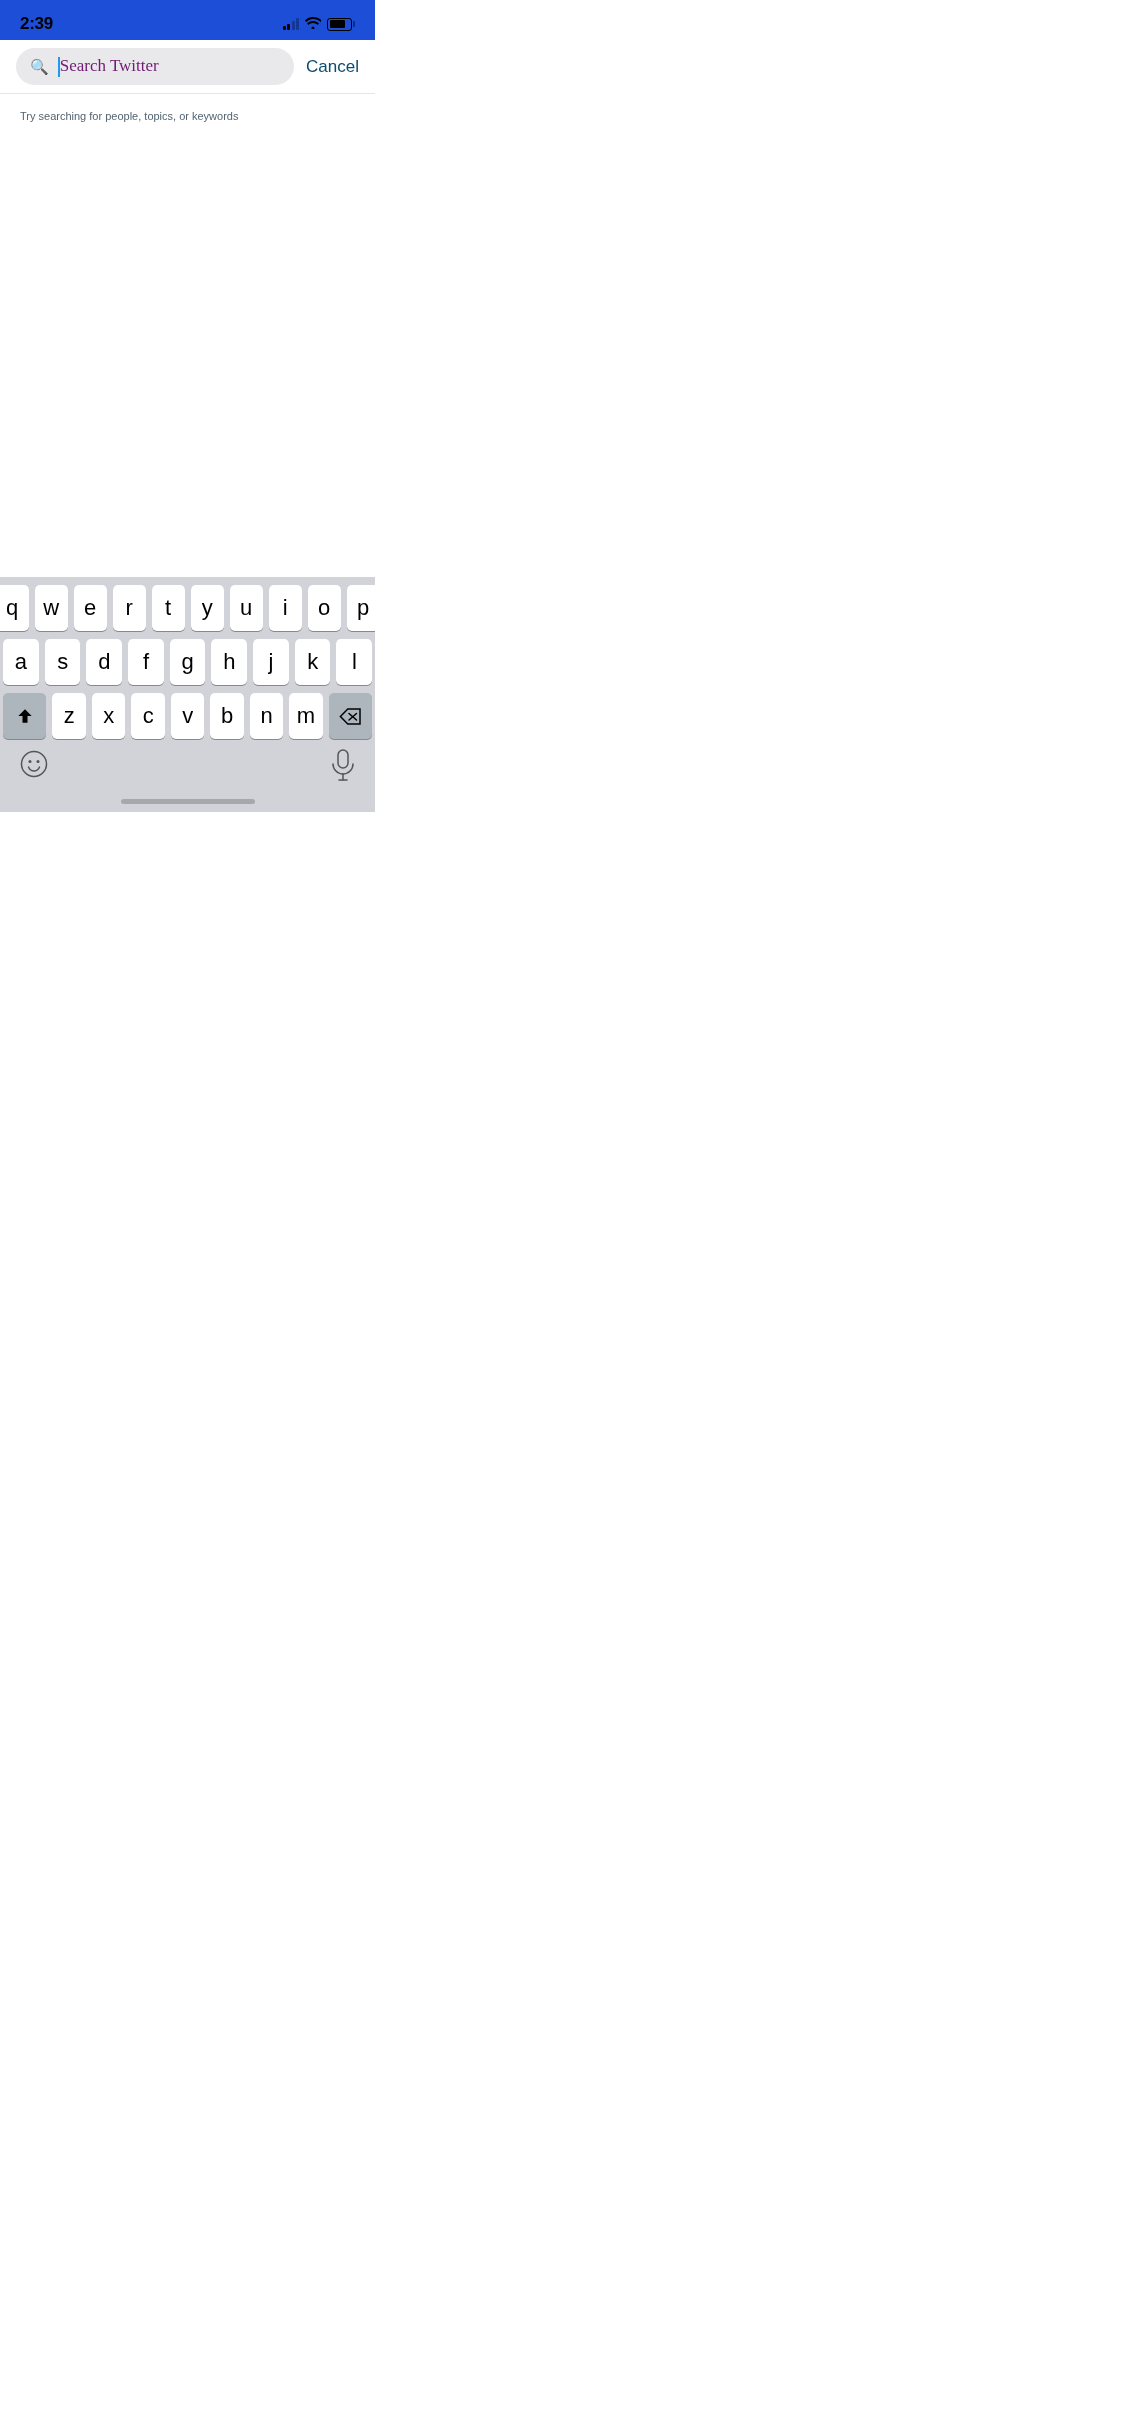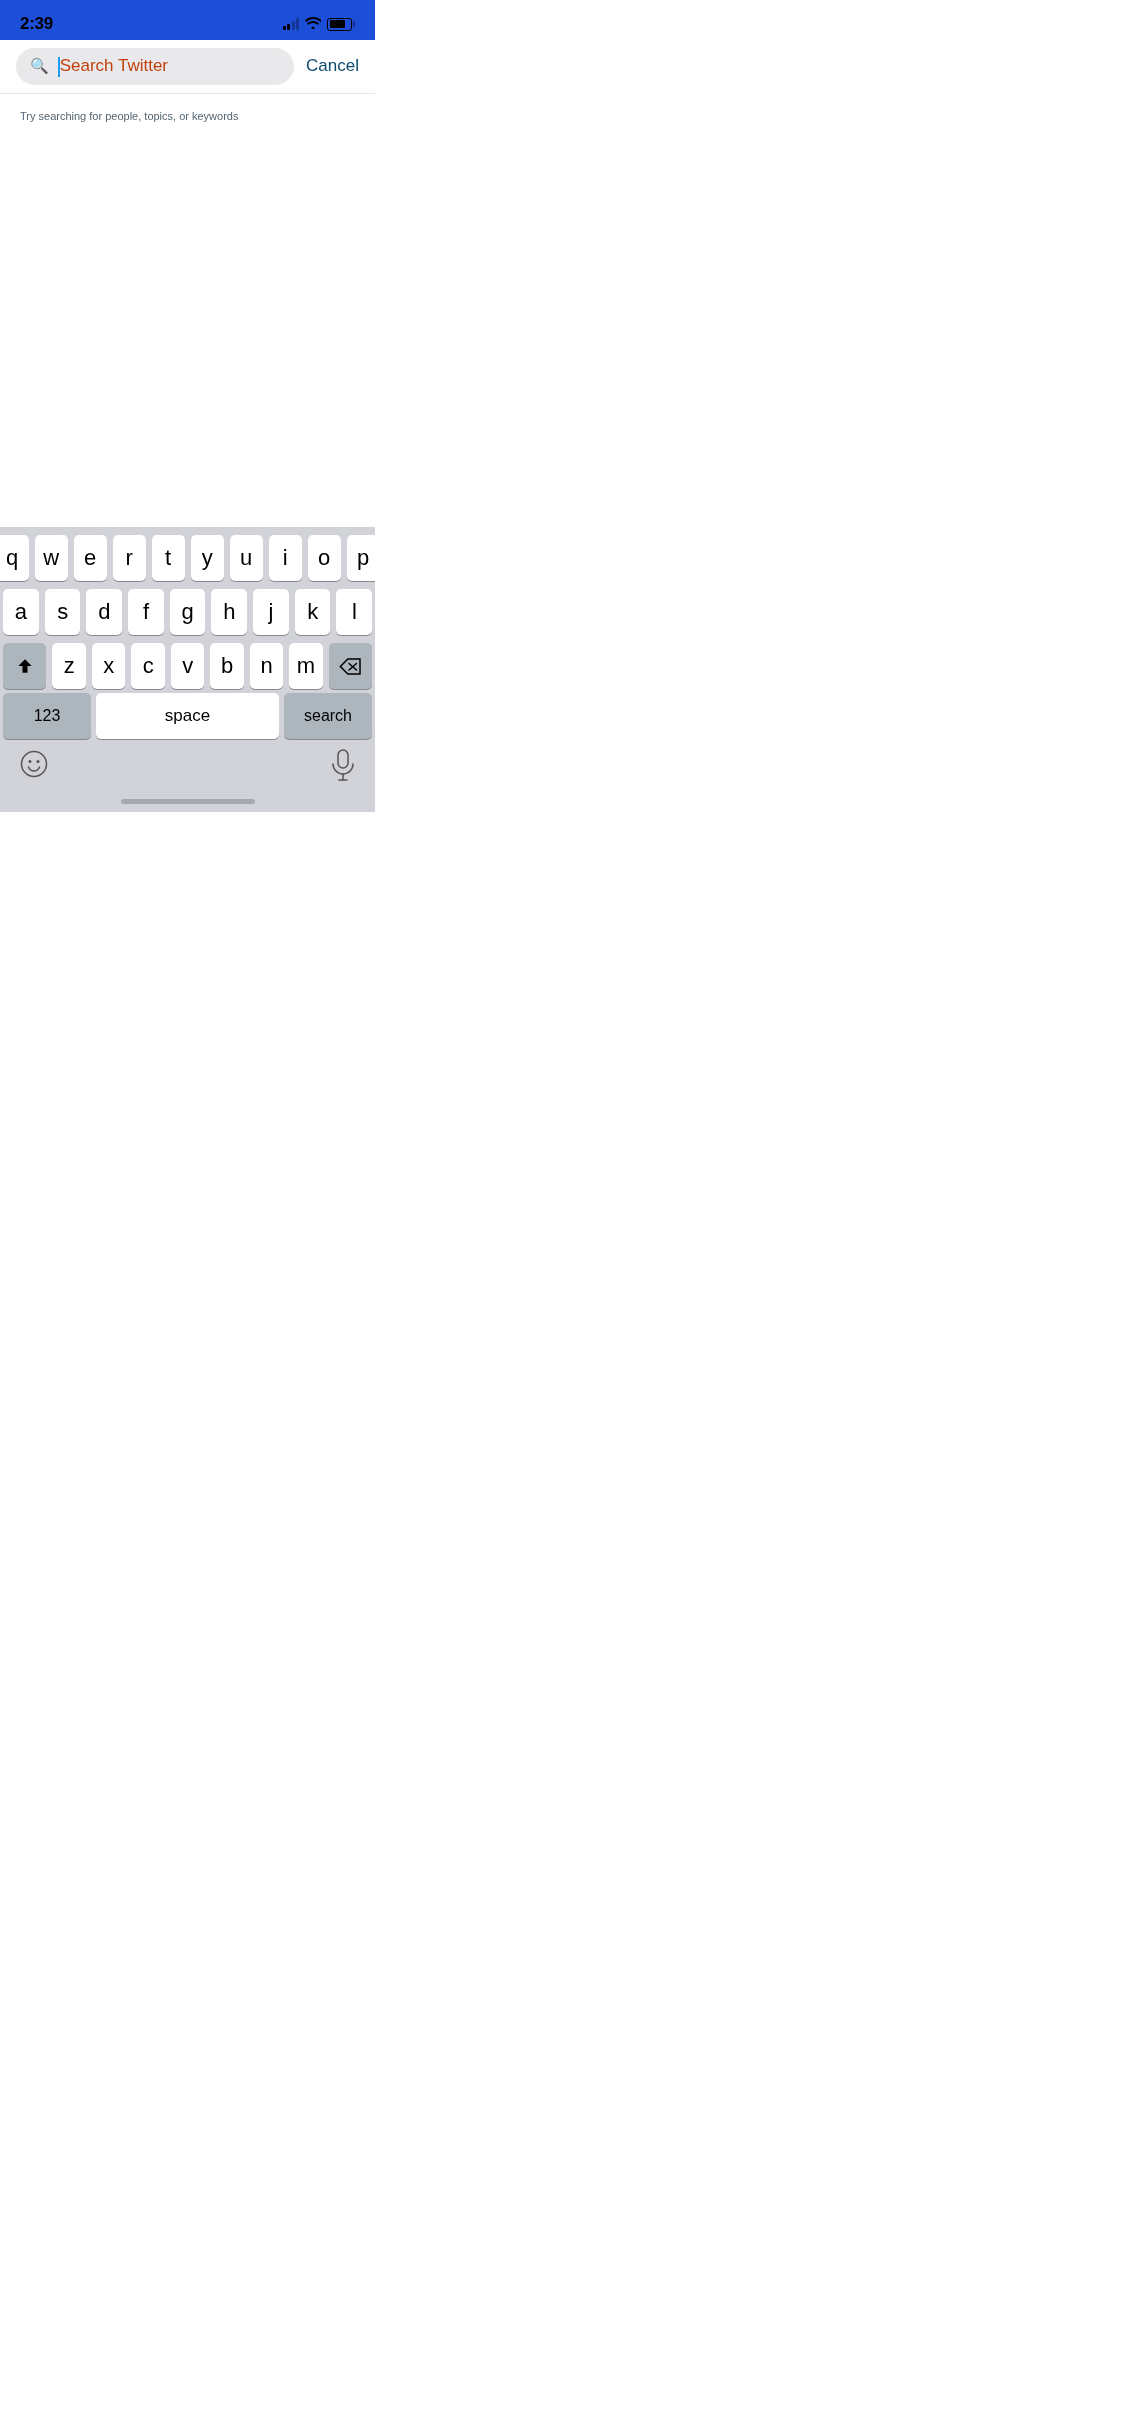--- a/index.html
+++ b/index.html
@@ -113,22 +113,23 @@
     }
 
     .search-magnifier {
       color: #8a8a8e;
       font-size: 15px;
       flex-shrink: 0;
     }
 
     .search-input-text {
       font-size: 17px;
-      color: #c2410c;
+      color: #701a75;
       flex: 1;
+      font-family: Liberation Serif, serif;
     }
 
     .search-cursor {
       display: inline-block;
       width: 2px;
       height: 20px;
       background: #1d9bf0;
       animation: blink 1s step-end infinite;
       vertical-align: middle;
       margin-left: 1px;
@@ -407,31 +408,20 @@
         <svg width="22" height="17" viewBox="0 0 22 17" fill="none" xmlns="http://www.w3.org/2000/svg">
           <path d="M8.5 0L0 8.5L8.5 17H22V0H8.5Z" fill="#000" opacity="0.0"></path>
           <path d="M8.8 1H21V16H8.8L1.4 8.5L8.8 1Z" stroke="#000" stroke-width="1.5" fill="none"></path>
           <line x1="10" y1="5.5" x2="17.5" y2="12" stroke="#000" stroke-width="1.5" stroke-linecap="round"></line>
           <line x1="17.5" y1="5.5" x2="10" y2="12" stroke="#000" stroke-width="1.5" stroke-linecap="round"></line>
         </svg>
       </div>
     </div>
   </div>
 
-  <div class="bottom-key-row">
-    <div class="key-123">
-      <span>123</span>
-    </div>
-    <div class="key-space">
-      <span>space</span>
-    </div>
-    <div class="key-search">
-      <span>search</span>
-    </div>
-  </div>
 
   <div class="emoji-mic-row">
     <div class="emoji-btn">
       <svg width="28" height="28" viewBox="0 0 28 28" fill="none" xmlns="http://www.w3.org/2000/svg">
         <circle cx="14" cy="14" r="12.5" stroke="#555" stroke-width="1.5" fill="none"></circle>
         <circle cx="10" cy="11.5" r="1.5" fill="#555"></circle>
         <circle cx="18" cy="11.5" r="1.5" fill="#555"></circle>
         <path d="M8.5 17c1 2.5 3.5 4 5.5 4s4.5-1.5 5.5-4" stroke="#555" stroke-width="1.5" stroke-linecap="round" fill="none"></path>
       </svg>
     </div>

